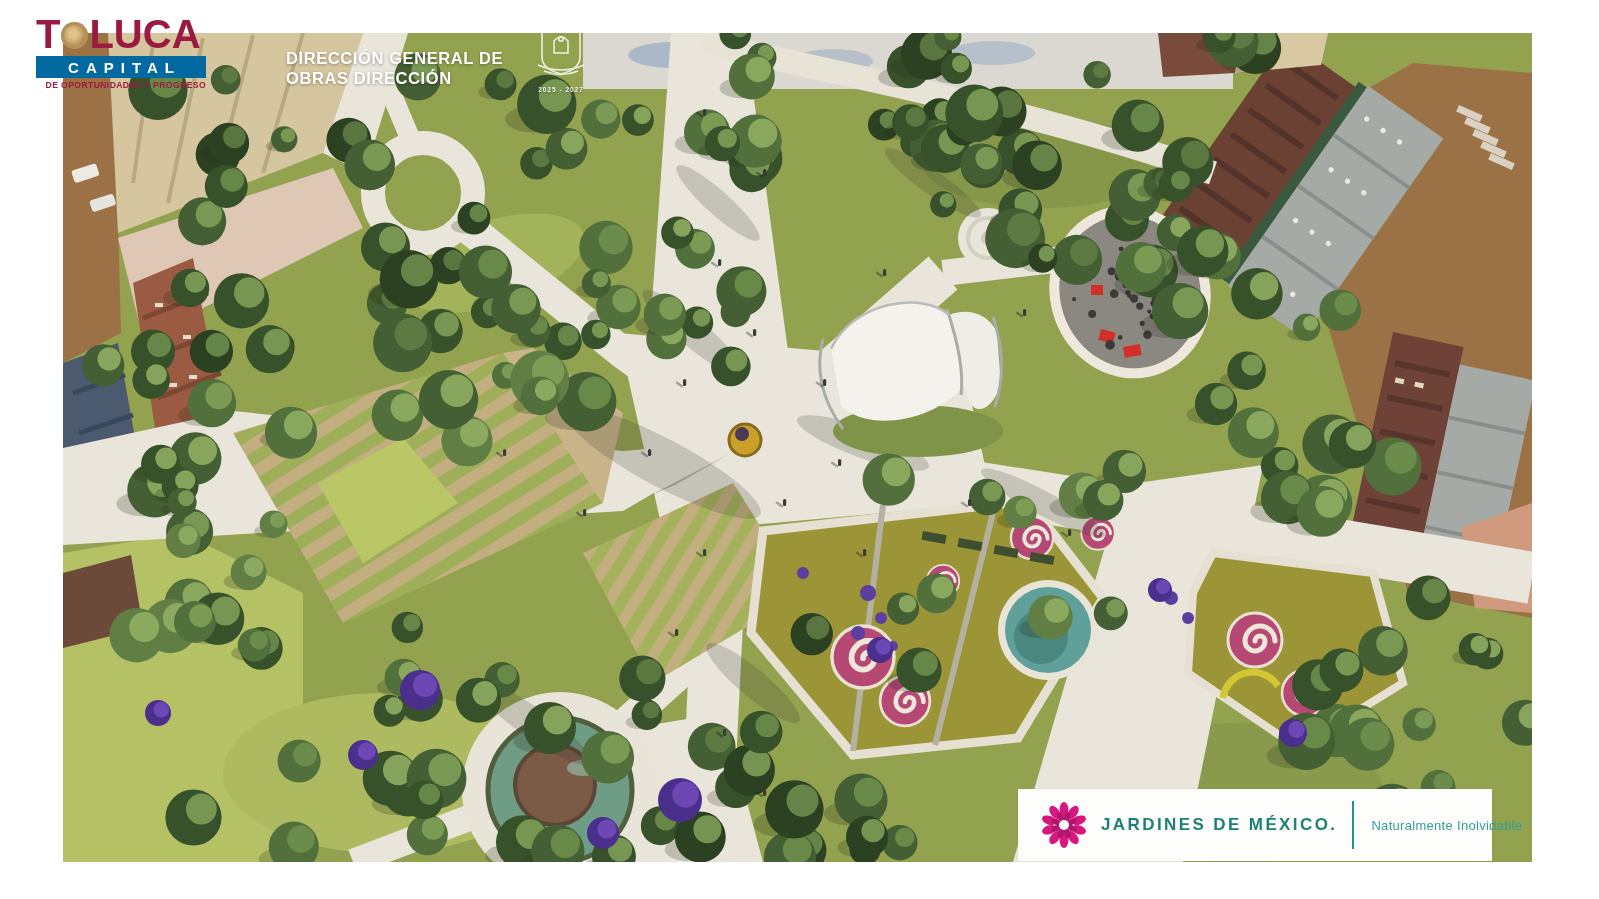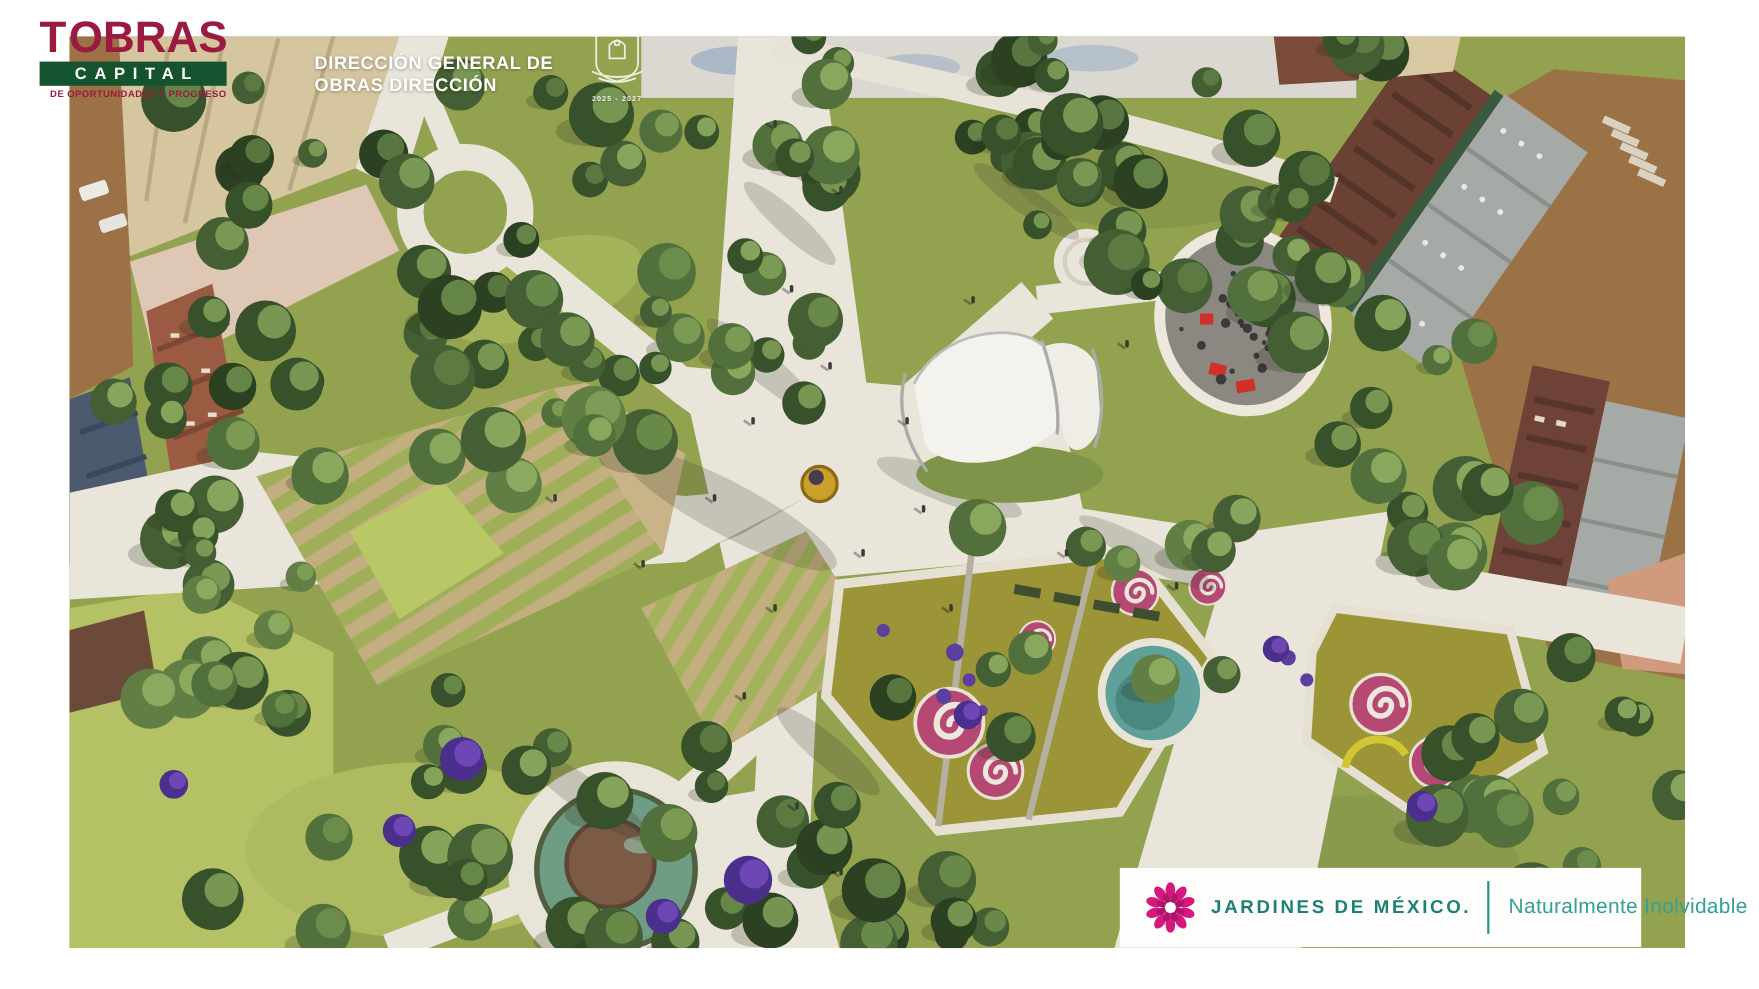--- a/index.html
+++ b/index.html
@@ -6,39 +6,39 @@
   .page{position:relative;width:1599px;height:899px;background:#ffffff;overflow:hidden;
         font-family:"Liberation Sans",sans-serif;}
   .render{position:absolute;left:63px;top:33px;width:1469px;height:829px;overflow:hidden;}
   
   .logo-toluca{position:absolute;left:36px;top:14px;width:170px;z-index:5;}
   .logo-row1{display:flex;align-items:center;color:#9b1b40;font-weight:800;
              font-size:40px;line-height:40px;letter-spacing:0px;}
   .logo-oring{width:27px;height:27px;border-radius:50%;margin:2px 1px 0 1px;
               background:radial-gradient(circle at 45% 45%, #e3c58c 18%, #b5915a 55%, #a17c46 100%);
               box-shadow:inset 0 0 0 3px #b5915a;}
-  .logo-capital{margin-top:2px;background:#14532d;color:#ffffff;text-align:center;
+  .logo-capital{margin-top:2px;background:#0369a1;color:#ffffff;text-align:center;
                 font-weight:700;font-size:15px;letter-spacing:7px;padding:3px 0 2px 7px;}
   .logo-tagline{margin-top:2px;color:#9b1b40;font-weight:700;font-size:8.6px;
                 letter-spacing:0.4px;white-space:nowrap;text-align:right;}
   
   .dept{position:absolute;left:286px;top:48px;color:#ffffff;font-weight:700;
         font-size:16.5px;line-height:20px;letter-spacing:0.6px;z-index:5;
         text-shadow:0 1px 3px rgba(0,0,0,0.35);}
   
   .crest{position:absolute;left:530px;top:27px;width:62px;z-index:5;text-align:center;opacity:.92;}
   .crest-years{color:#ffffff;font-size:6.5px;font-weight:700;letter-spacing:1px;
                text-shadow:0 1px 2px rgba(0,0,0,.4);margin-top:1px;}
   
   .footer-box{position:absolute;left:1018px;top:789px;width:474px;height:72px;background:#fdfdfc;
               display:flex;align-items:center;z-index:6;box-shadow:0 0 2px rgba(0,0,0,.08);}
   .flower{width:48px;height:48px;margin-left:22px;flex:0 0 auto;}
   .brand-name{color:#1d8076;font-weight:700;font-size:17px;letter-spacing:2.4px;margin-left:13px;white-space:nowrap;}
   .brand-divider{width:2px;height:48px;background:#2a9188;margin:0 17px 0 15px;flex:0 0 auto;}
-  .brand-slogan{color:#35a096;font-weight:400;font-size:19px;letter-spacing:0.3px;white-space:nowrap;}
+  .brand-slogan{color:#35a096;font-weight:400;font-size:13px;letter-spacing:0.3px;white-space:nowrap;}
 </style>
 </head>
 <body>
 
 <div class="page">
 
   <div class="render">
   <svg viewBox="0 0 1469 829" width="1469" height="829" xmlns="http://www.w3.org/2000/svg">
     <defs>
       <pattern id="stripesA" width="24" height="24" patternUnits="userSpaceOnUse" patternTransform="rotate(-32)">
@@ -814,21 +814,21 @@
           <rect x="514" y="482" width="8" height="2.5" fill="rgba(0,0,0,0.3)" transform="rotate(35 520 480)"></rect>
           <rect x="520" y="476" width="3.2" height="7" rx="1.5" fill="#3b3b36"></rect>
         </g>
   </svg>
   </div>
 
   <div class="logo-toluca">
     <div class="logo-row1">
       <span>T</span>
       <span class="logo-oring"></span>
-      <span>OBRAS</span>
+      <span>LUCA</span>
     </div>
     <div class="logo-capital">CAPITAL</div>
     <div class="logo-tagline">DE OPORTUNIDADES Y PROGRESO</div>
   </div>
 
   <div class="dept">
     <div>DIRECCIÓN GENERAL DE</div>
     <div>OBRAS DIRECCIÓN</div>
   </div>
 

